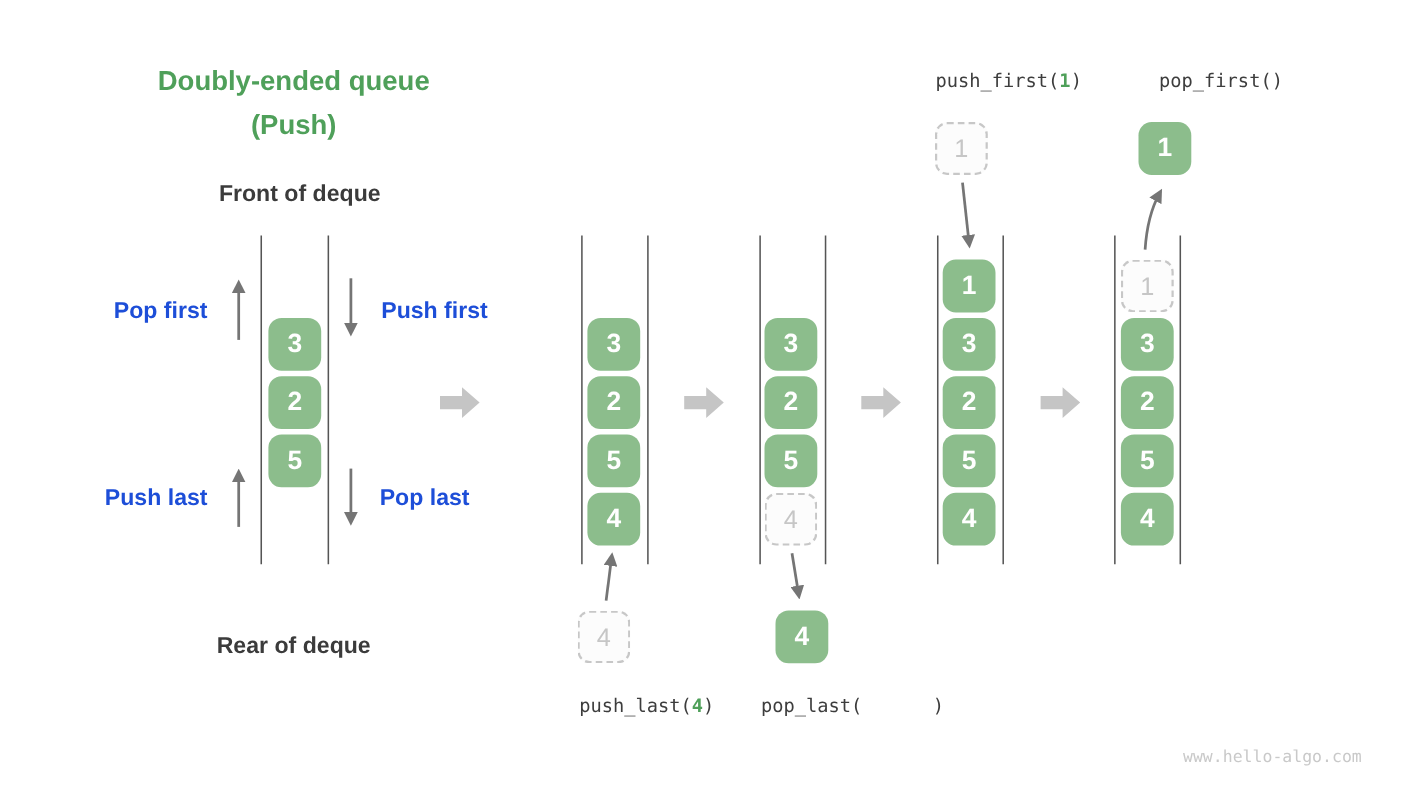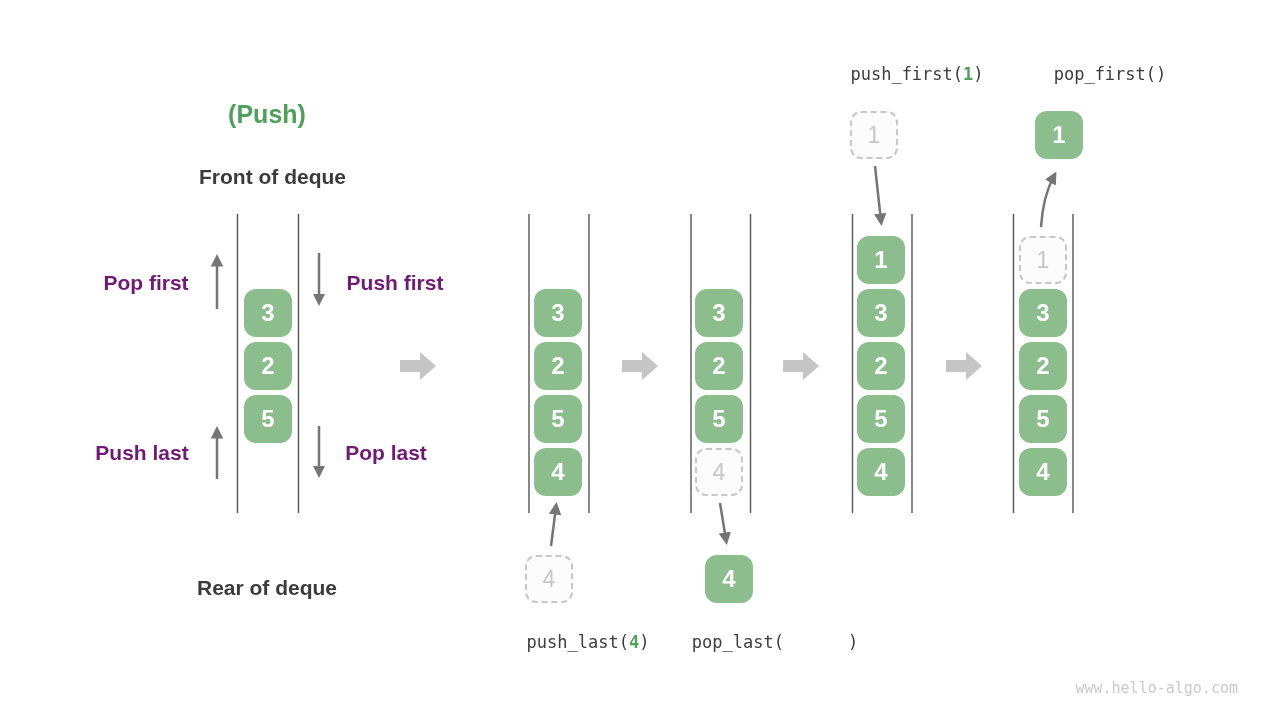--- a/index.html
+++ b/index.html
@@ -4,21 +4,21 @@
 <style>
   html,body { margin:0; padding:0; background:#ffffff; }
   .canvas {
     position:relative; width:1280px; height:720px; background:#ffffff;
     font-family:"Liberation Sans", sans-serif; overflow:hidden;
   }
   .abs { position:absolute; }
   .ctr { transform:translate(-50%,-50%); white-space:nowrap; }
 
   .title-line { color:#4FA05A; font-size:25px; font-weight:bold; text-align:center; }
-  .side-label { color:#701a75; font-size:21px; font-weight:bold; }
+  .side-label { color:#1d4ed8; font-size:21px; font-weight:bold; }
   .endpoint-label { color:#3B3B3B; font-size:21px; font-weight:bold; }
 
   .code-label {
     font-family:"DejaVu Sans Mono", monospace; font-size:17px; color:#3D3D3D;
     display:flex; align-items:baseline;
   }
   .code-label .arg { color:#4FA05A; font-weight:bold; }
 
   .cell {
     position:absolute; width:48px; height:48px; border-radius:12px;
@@ -74,20 +74,21 @@
     <line class="thin-arrow" x1="720" y1="503" x2="726" y2="540" marker-end="url(#ah)"></line>
     <line class="thin-arrow" x1="875" y1="166" x2="881" y2="221" marker-end="url(#ah)"></line>
     <path class="thin-arrow" d="M1041,227 Q1043,196 1054,176" marker-end="url(#ah)"></path>
 
     <path class="big-arrow" transform="translate(400,350)" d="M0,10 H20 V2 L36,16 L20,30 V22 H0 Z"></path>
     <path class="big-arrow" transform="translate(622,350)" d="M0,10 H20 V2 L36,16 L20,30 V22 H0 Z"></path>
     <path class="big-arrow" transform="translate(783,350)" d="M0,10 H20 V2 L36,16 L20,30 V22 H0 Z"></path>
     <path class="big-arrow" transform="translate(946,350)" d="M0,10 H20 V2 L36,16 L20,30 V22 H0 Z"></path>
   </svg>
 
+  <div class="abs ctr title-line" style="left:267px; top:74px;">Doubly-ended queue</div>
   <div class="abs ctr title-line" style="left:267px; top:114px;">(Push)</div>
 
   <div class="abs ctr endpoint-label" style="left:267px; top:177px;padding-left:11px;">Front of deque</div>
   <div class="abs ctr endpoint-label" style="left:267px; top:560px;margin-top:28px;">Rear of deque</div>
 
   <div class="abs ctr side-label" style="left:146px; top:283px;">Pop first</div>
   <div class="abs ctr side-label" style="left:395px; top:283px;">Push first</div>
   <div class="abs ctr side-label" style="left:142px; top:453px;">Push last</div>
   <div class="abs ctr side-label" style="left:386px; top:453px;">Pop last</div>
 

